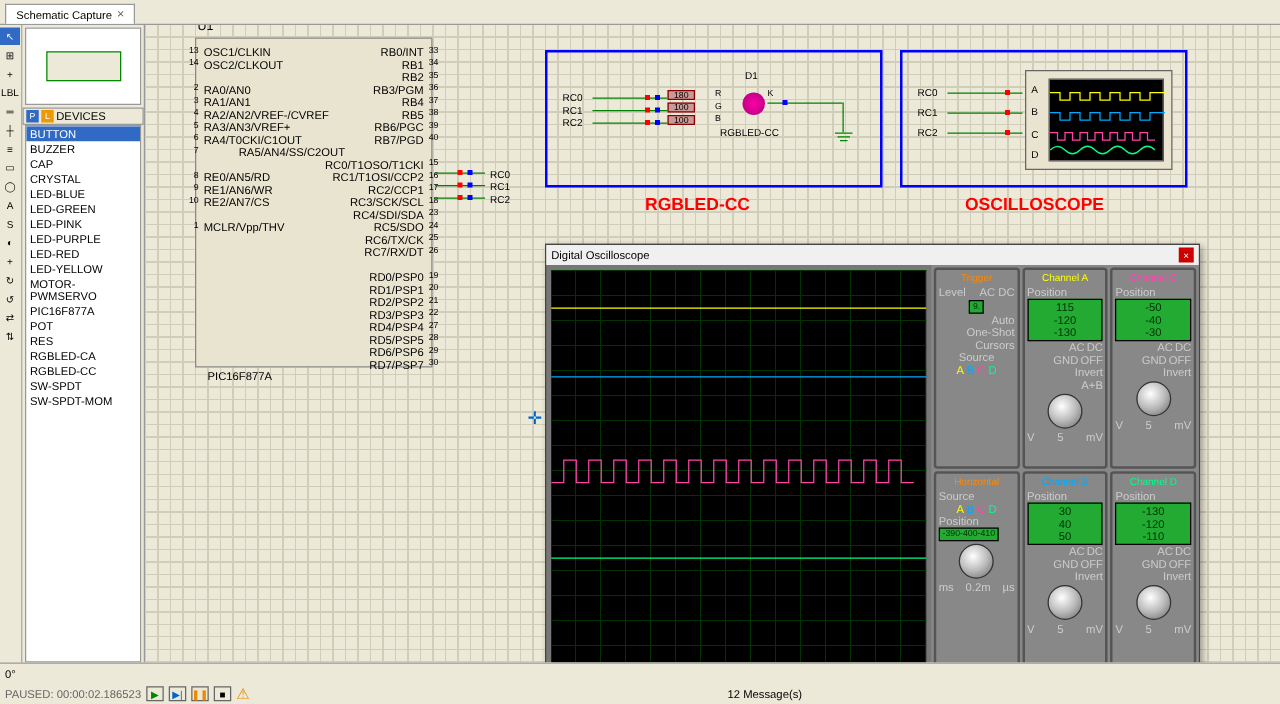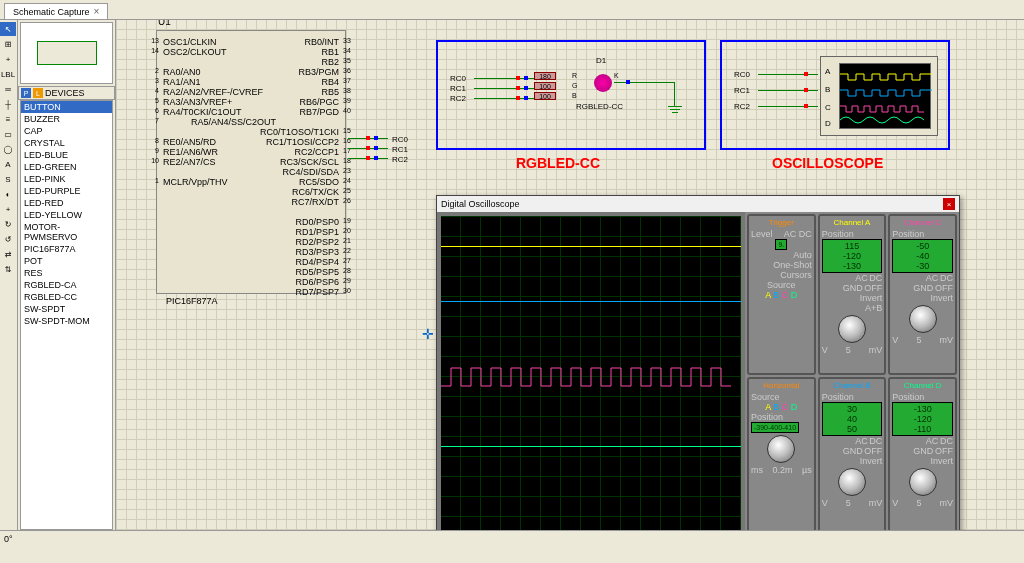--- a/index.html
+++ b/index.html
@@ -456,13 +456,22 @@
         </div>
       </div>
     </div>
   </div>
 </div>
 
 <div class="footer">
   <div class="footer-row">
     <span>0°</span>
   </div>
+  <div class="footer-row">
+    <span class="paused">PAUSED: 00:00:02.186523</span>
+    <span class="play-btn" style="color:#080">▶</span>
+    <span class="play-btn" style="color:#06c">▶|</span>
+    <span class="play-btn" style="color:#e80">❚❚</span>
+    <span class="play-btn">■</span>
+    <span style="color:#e80;font-size:12px">⚠</span>
+    <span class="status-msg">12 Message(s)</span>
+  </div>
 </div>
 
 </body></html>

